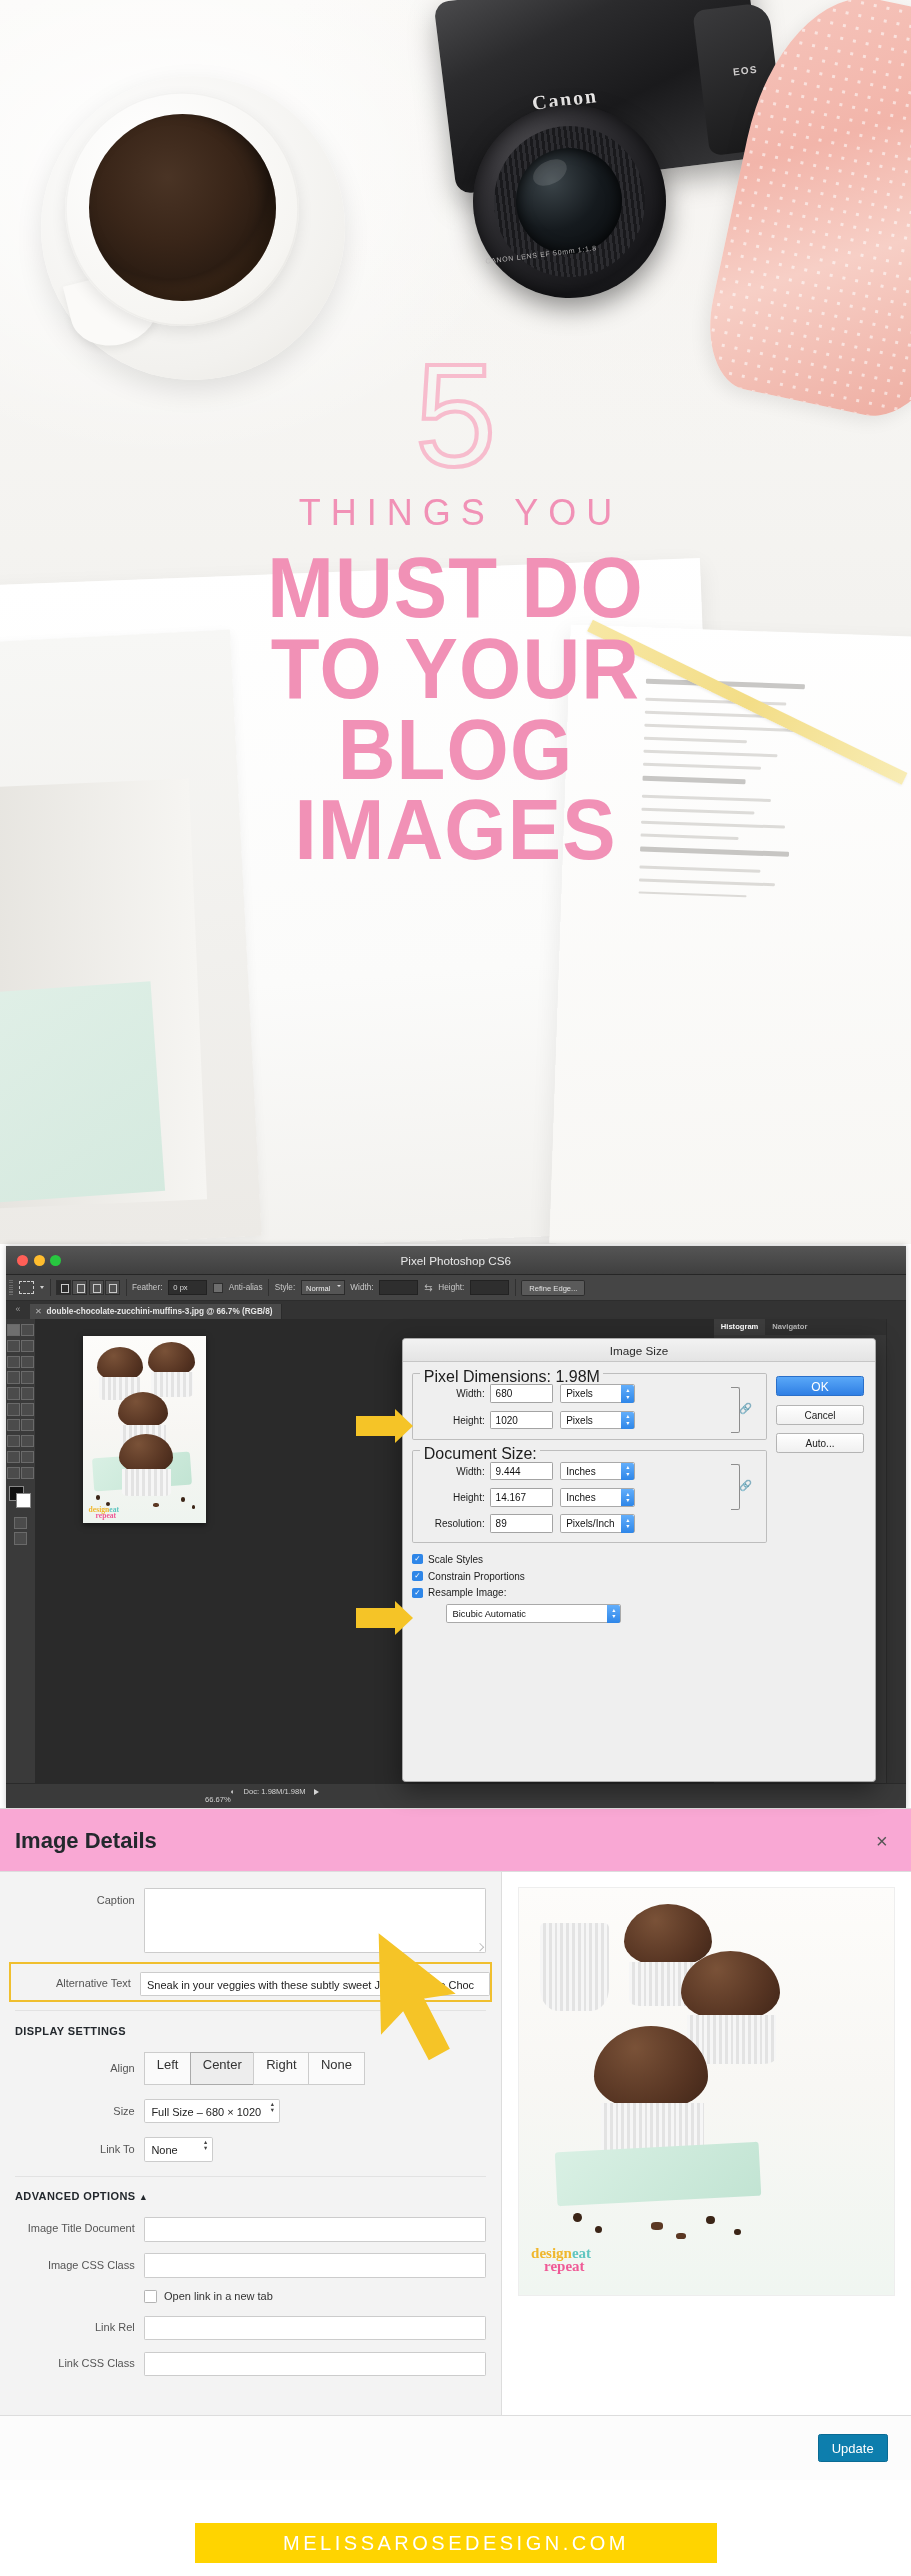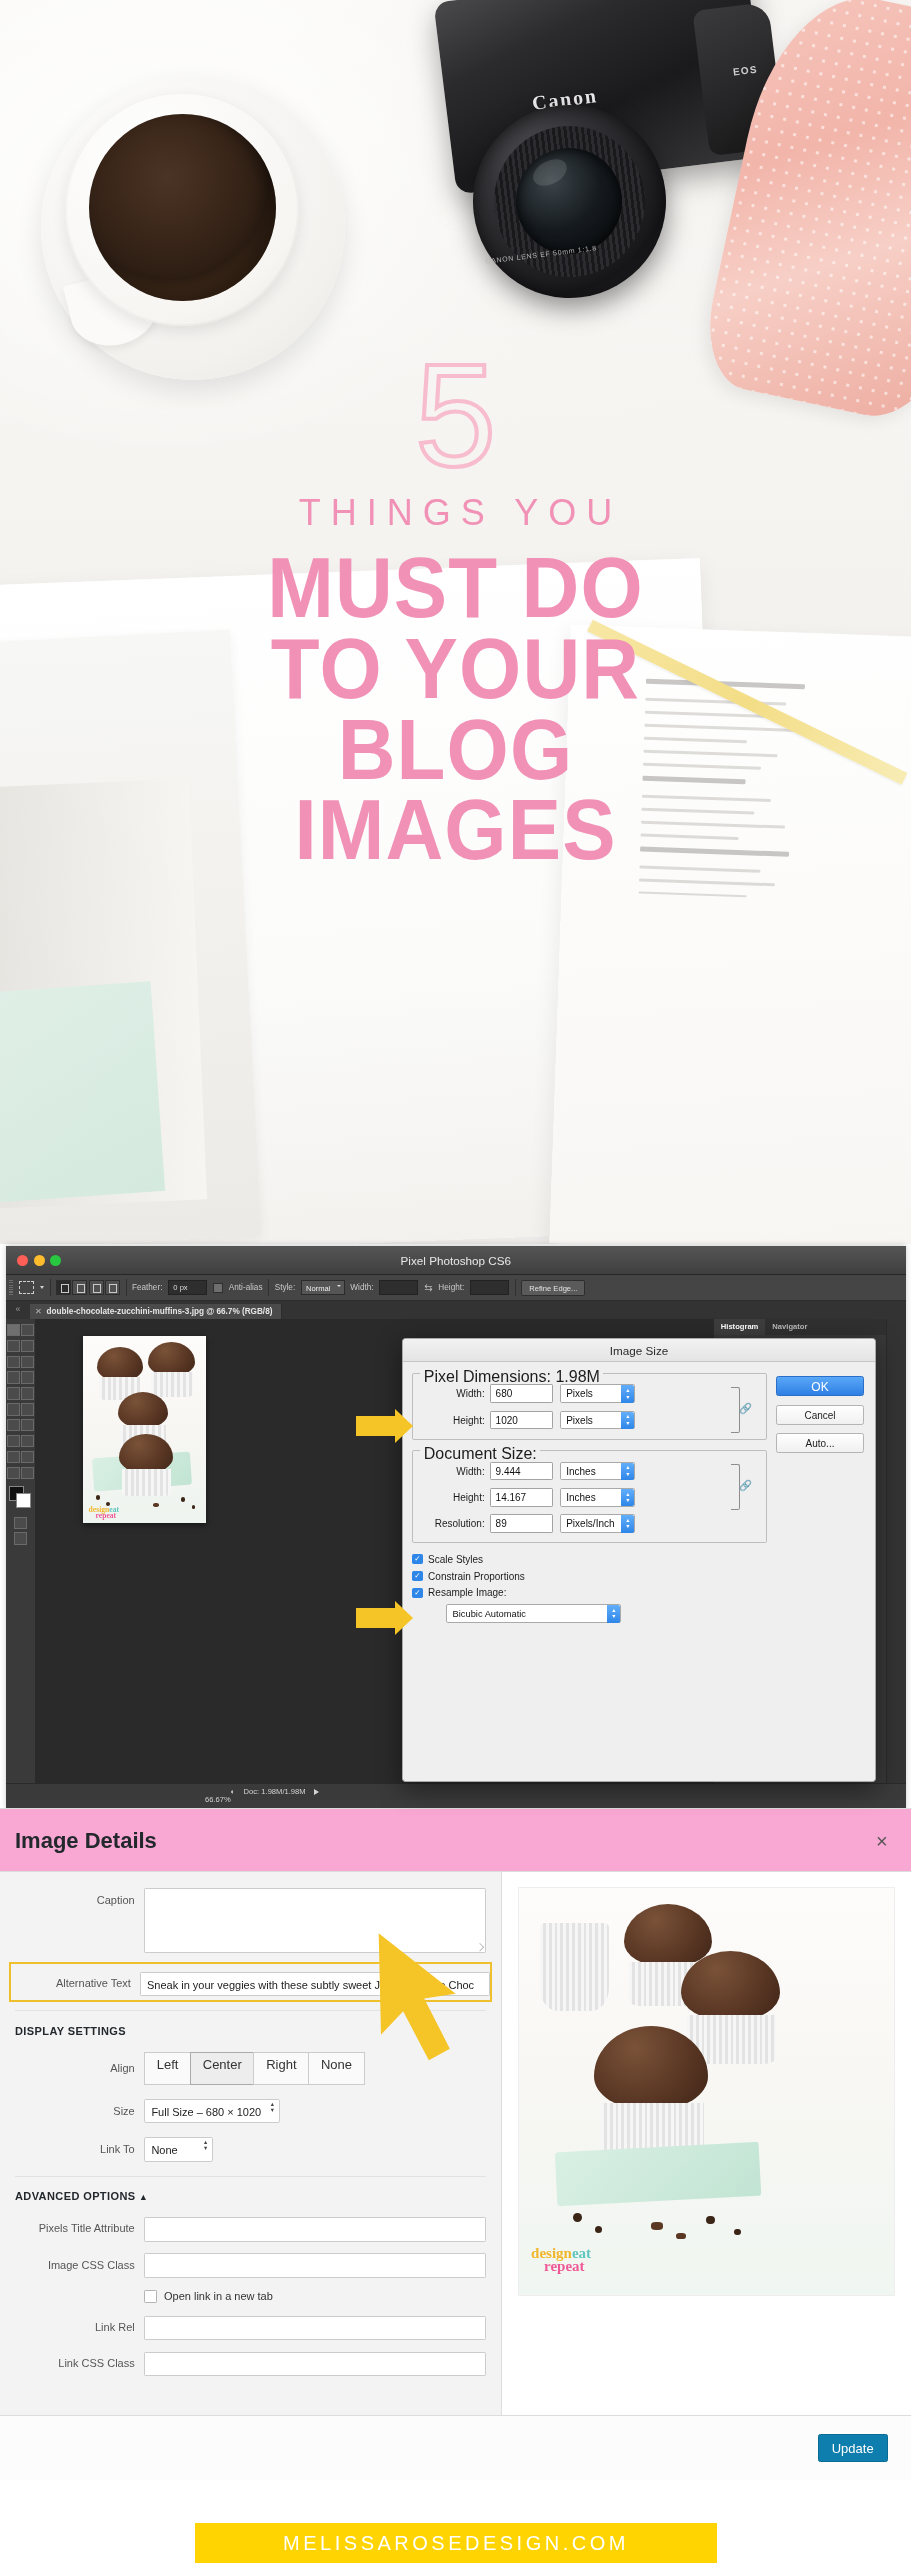--- a/index.html
+++ b/index.html
@@ -681,21 +681,21 @@
         <span class="selbox" style="min-width:69px">None</span>
       </div>
 
       <div class="hr"></div>
       <div class="sec-head">
         <span>ADVANCED OPTIONS</span>
         <span class="caret">▲</span>
       </div>
 
       <div class="fldrow">
-        <span class="fldlabel">Pixels Title Attribute</span>
+        <span class="fldlabel">Image Title Document</span>
         <span class="fldinput"></span>
       </div>
       <div class="fldrow">
         <span class="fldlabel">Image CSS Class</span>
         <span class="fldinput"></span>
       </div>
 
       <div class="chkrow">
         <span class="spacer"></span>
         <span class="chkbox-sq"></span>

